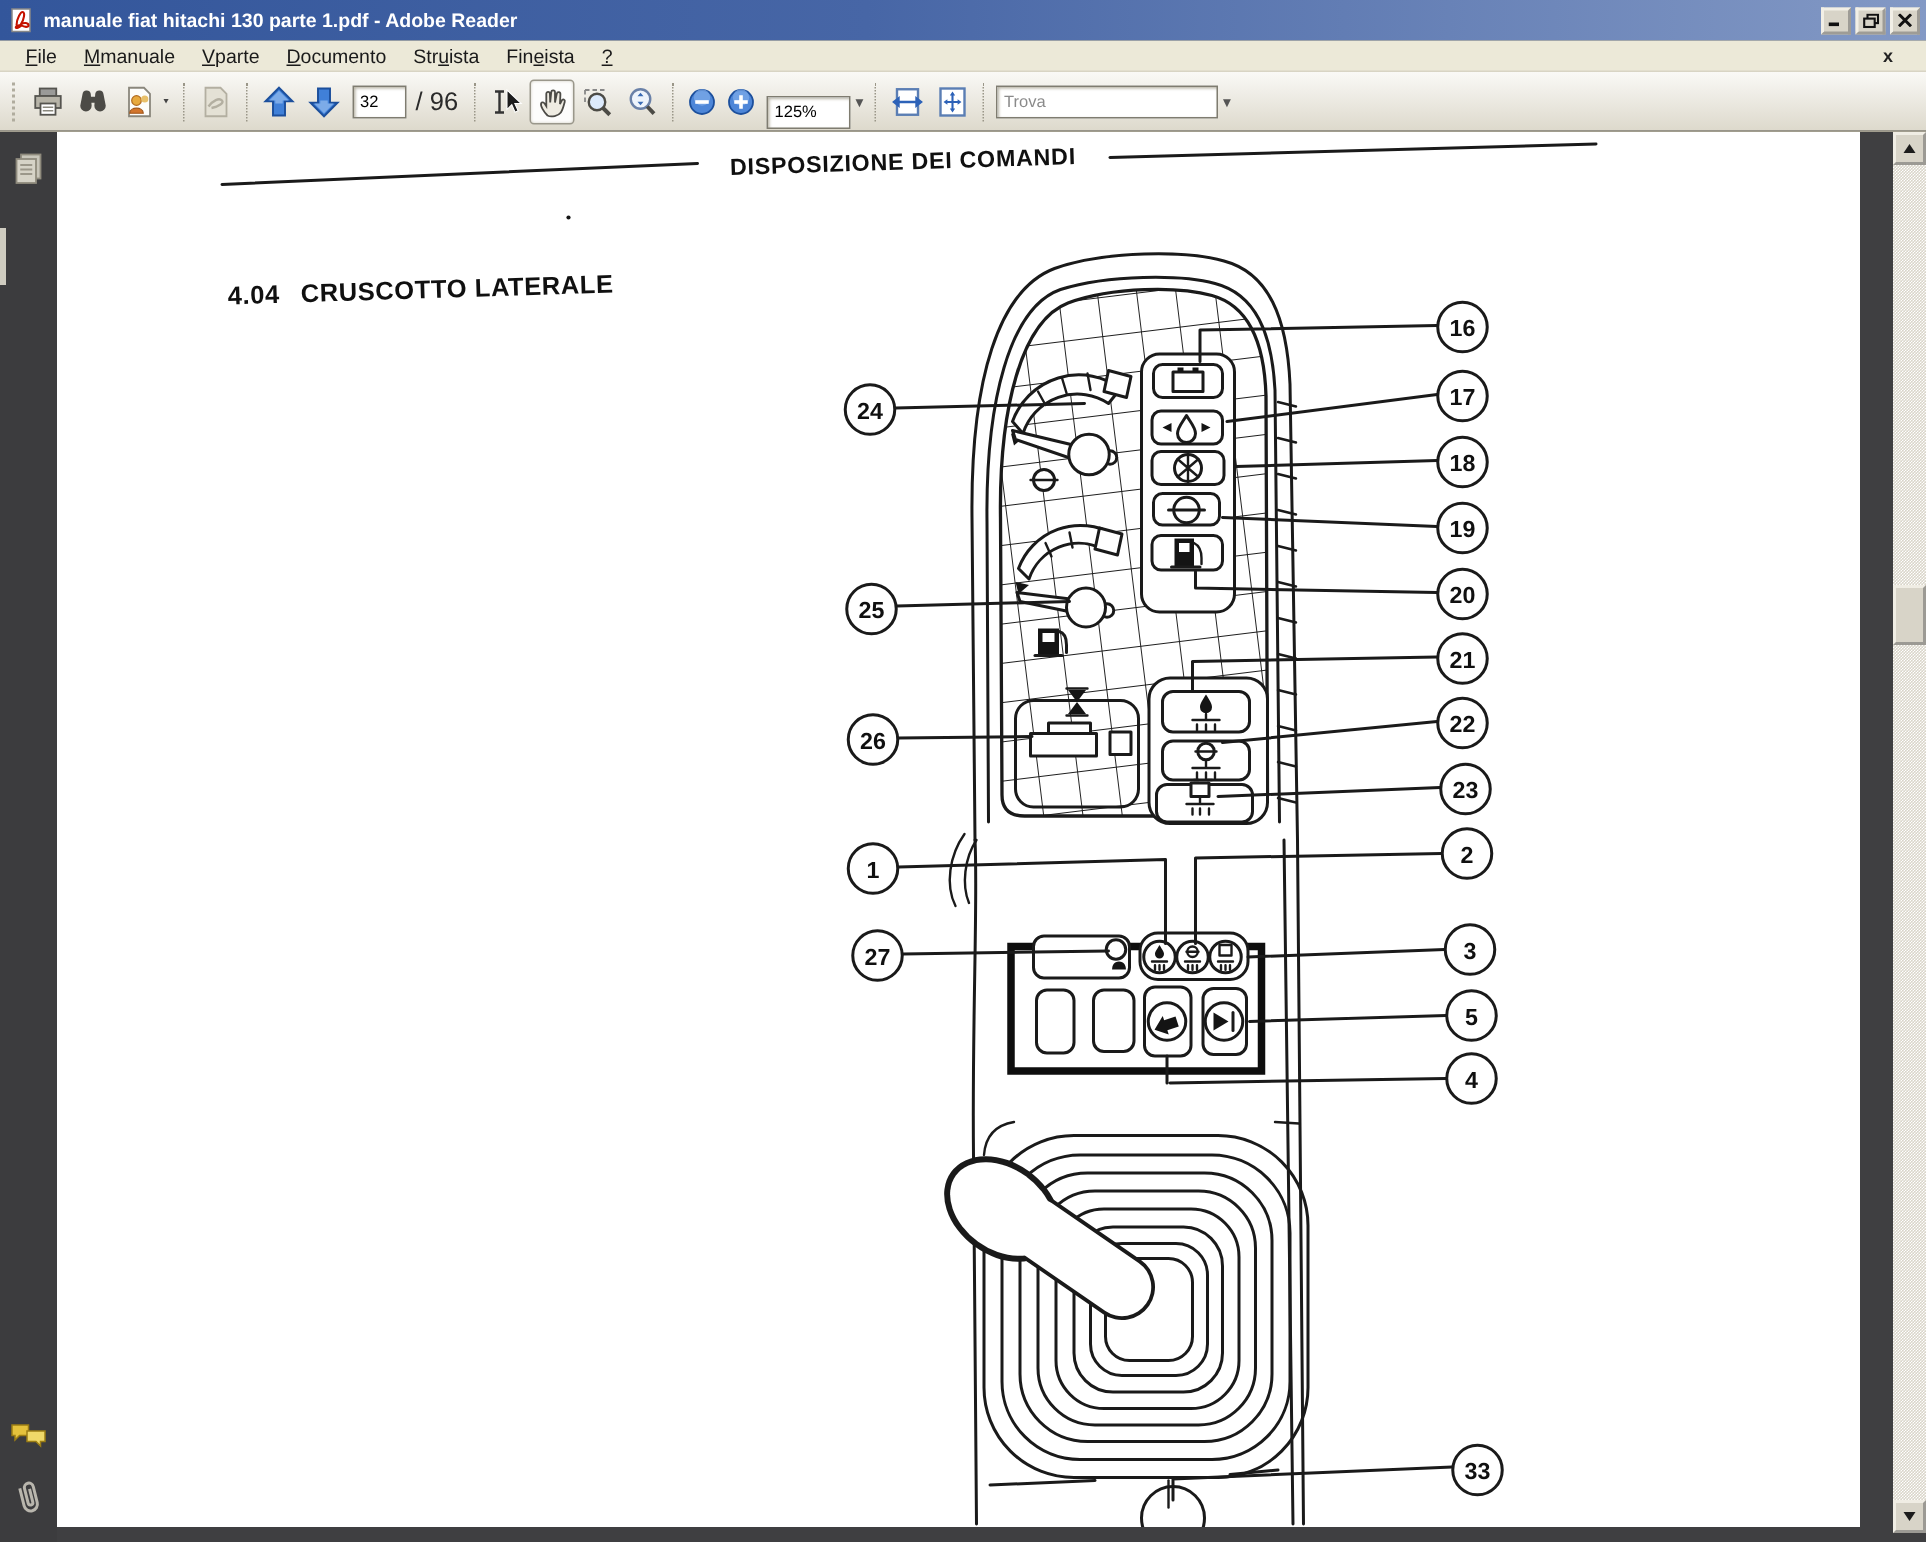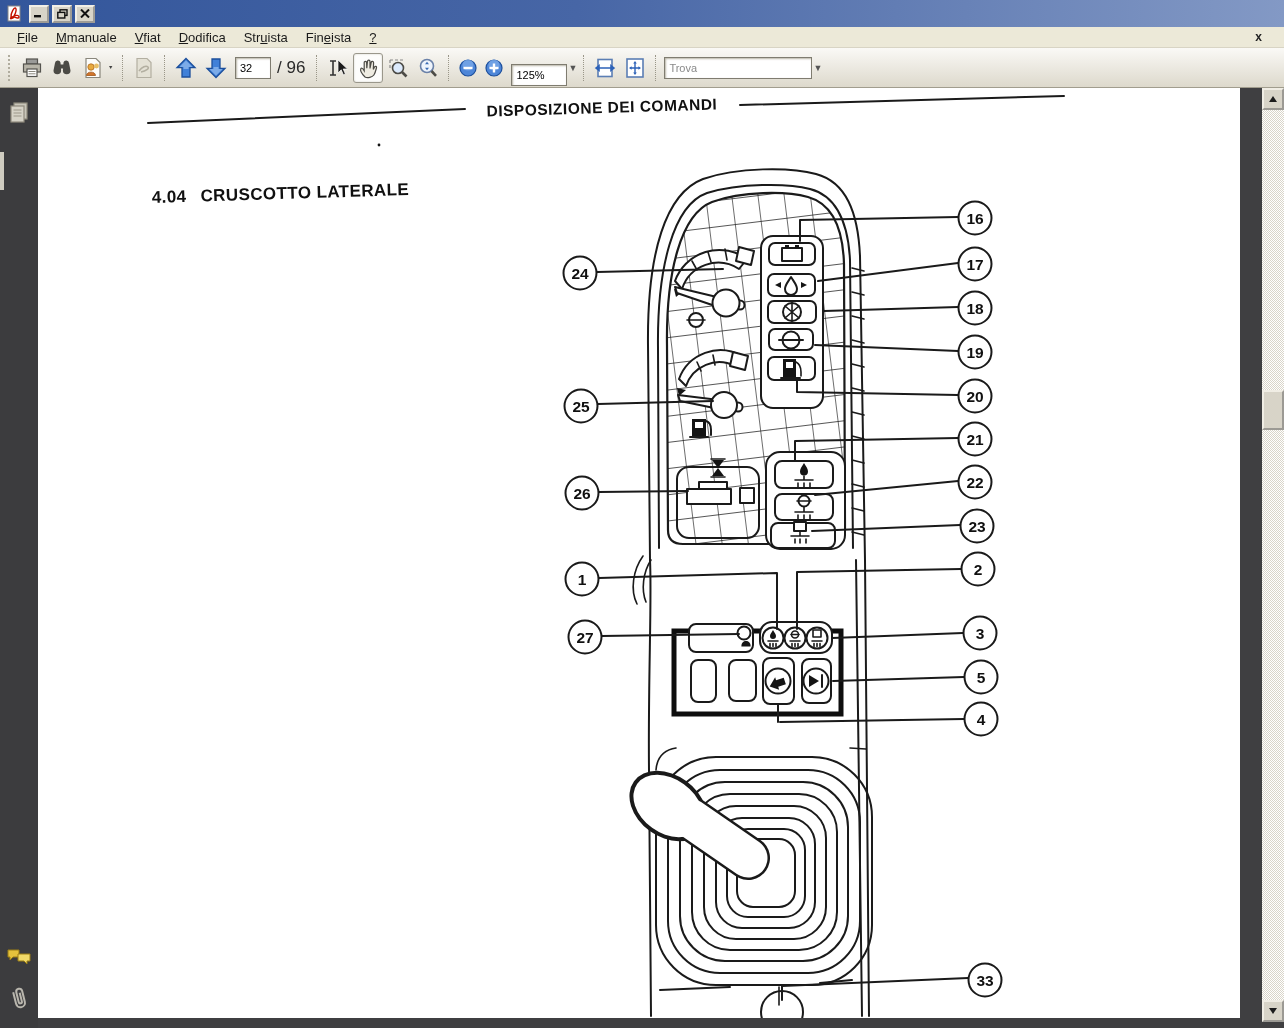--- a/index.html
+++ b/index.html
@@ -73,20 +73,21 @@
 
 <div class="window">
 
   <div class="titlebar">
     <span class="app-icon">
       <svg width="17" height="17" viewBox="0 0 17 17">
         <rect x="2" y="1" width="12" height="15" fill="#fff" stroke="#888" stroke-width="1"></rect>
         <path d="M5,12 C5,7 8,3 9,3 C11,3 10,8 8,11 C10,10 13,10 13,12 C13,13.5 10,13 8.5,12 C7,13 4.5,14.5 4.5,13.2 C4.5,12.5 6,12 8,11.5" fill="none" stroke="#c41200" stroke-width="1.4"></path>
       </svg>
     </span>
+    <span class="title-text">manuale fiat hitachi 130 parte 1.pdf - Adobe Reader</span>
     <div class="win-controls">
       <button class="win-btn">
         <svg width="10" height="9" viewBox="0 0 10 9">
             <rect x="0" y="6" width="7" height="2.4" fill="#111"></rect>
           </svg>
       </button>
       <button class="win-btn">
         <svg width="11" height="10" viewBox="0 0 11 10">
             <rect x="3" y="0.8" width="7" height="5.6" fill="none" stroke="#111" stroke-width="1.4"></rect>
             <rect x="0.8" y="3.4" width="7" height="5.6" fill="#d8d4c8" stroke="#111" stroke-width="1.4"></rect>
@@ -96,22 +97,22 @@
         <svg width="10" height="9" viewBox="0 0 10 9">
             <path d="M1,0.5 L9,8.5 M9,0.5 L1,8.5" stroke="#111" stroke-width="2"></path>
           </svg>
       </button>
     </div>
   </div>
 
   <div class="menubar">
     <div class="menu-item"><span></span><span class="u">F</span><span>ile</span></div>
     <div class="menu-item"><span></span><span class="u">M</span><span>manuale</span></div>
-    <div class="menu-item"><span></span><span class="u">V</span><span>fiat</span></div>
-    <div class="menu-item"><span></span><span class="u">D</span><span>odifica</span></div>
+    <div class="menu-item"><span></span><span class="u">V</span><span>parte</span></div>
+    <div class="menu-item"><span></span><span class="u">D</span><span>ocumento</span></div>
     <div class="menu-item"><span>Str</span><span class="u">u</span><span>ista</span></div>
     <div class="menu-item"><span>Fin</span><span class="u">e</span><span>ista</span></div>
     <div class="menu-item"><span></span><span class="u">?</span><span></span></div>
     <span class="menubar-close">x</span>
   </div>
 
   <div class="toolbar">
     <span class="tb-grip"></span>
 
     <button class="tb-btn">

